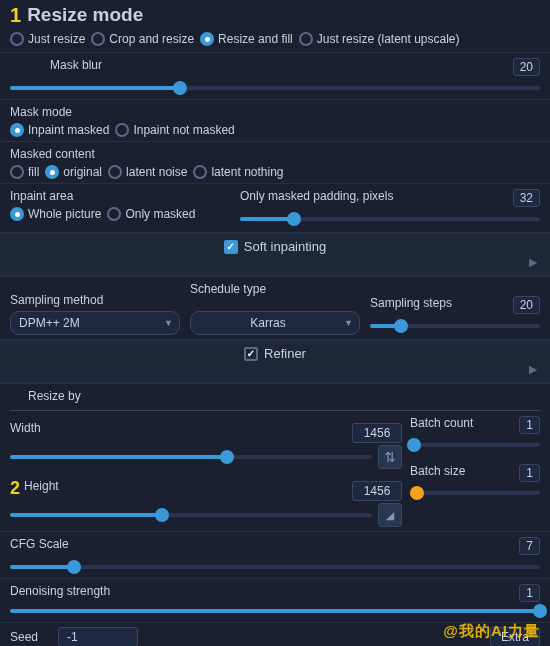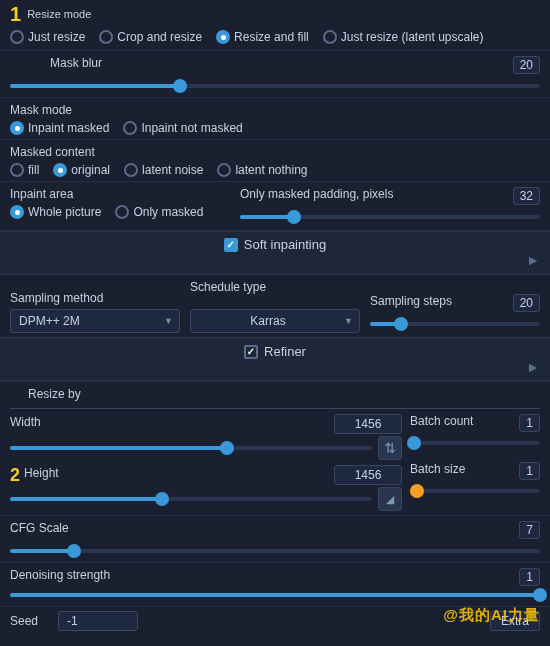--- a/index.html
+++ b/index.html
@@ -20,21 +20,21 @@
     .section-label {
       color: #c8d0e0;
       font-size: 12px;
       margin-bottom: 4px;
     }
 
     
     .radio-group {
       display: flex;
       align-items: center;
-      gap: 14px;
+      gap: 6px;
       flex-wrap: wrap;
     }
 
     .radio-item {
       display: flex;
       align-items: center;
       gap: 4px;
       cursor: pointer;
     }
 
@@ -163,30 +163,31 @@
 
     .step-number {
       color: #f5d020;
       font-size: 20px;
       font-weight: bold;
       line-height: 1;
     }
 
     .header-label {
       color: #c8d0e0;
-      font-size: 11px;
+      font-size: 19px;
+      font-weight: bold;
     }
 
     
     .select-box {
       background: #1e2840;
       border: 1px solid #3a4560;
       color: #c8d0e0;
       padding: 4px 22px 4px 8px;
-      border-radius: 3px;
+      border-radius: 9px;
       font-size: 12px;
       position: relative;
       display: flex;
       align-items: center;
       cursor: pointer;
       min-width: 100px;
     }
 
     .select-arrow {
       position: absolute;
@@ -253,22 +254,23 @@
     }
 
     
     .num-input {
       background: #1e2840;
       border: 1px solid #3a4560;
       color: #c8d0e0;
       padding: 2px 5px;
       border-radius: 3px;
       font-size: 12px;
-      width: 68px;
+      width: 50px;
       text-align: center;
+      margin-top: 7px;
     }
 
     .watermark {
       position: absolute;
       bottom: 10px;
       right: 10px;
       color: rgba(255,200,0,0.85);
       font-size: 15px;
       font-weight: bold;
       letter-spacing: 1px;

